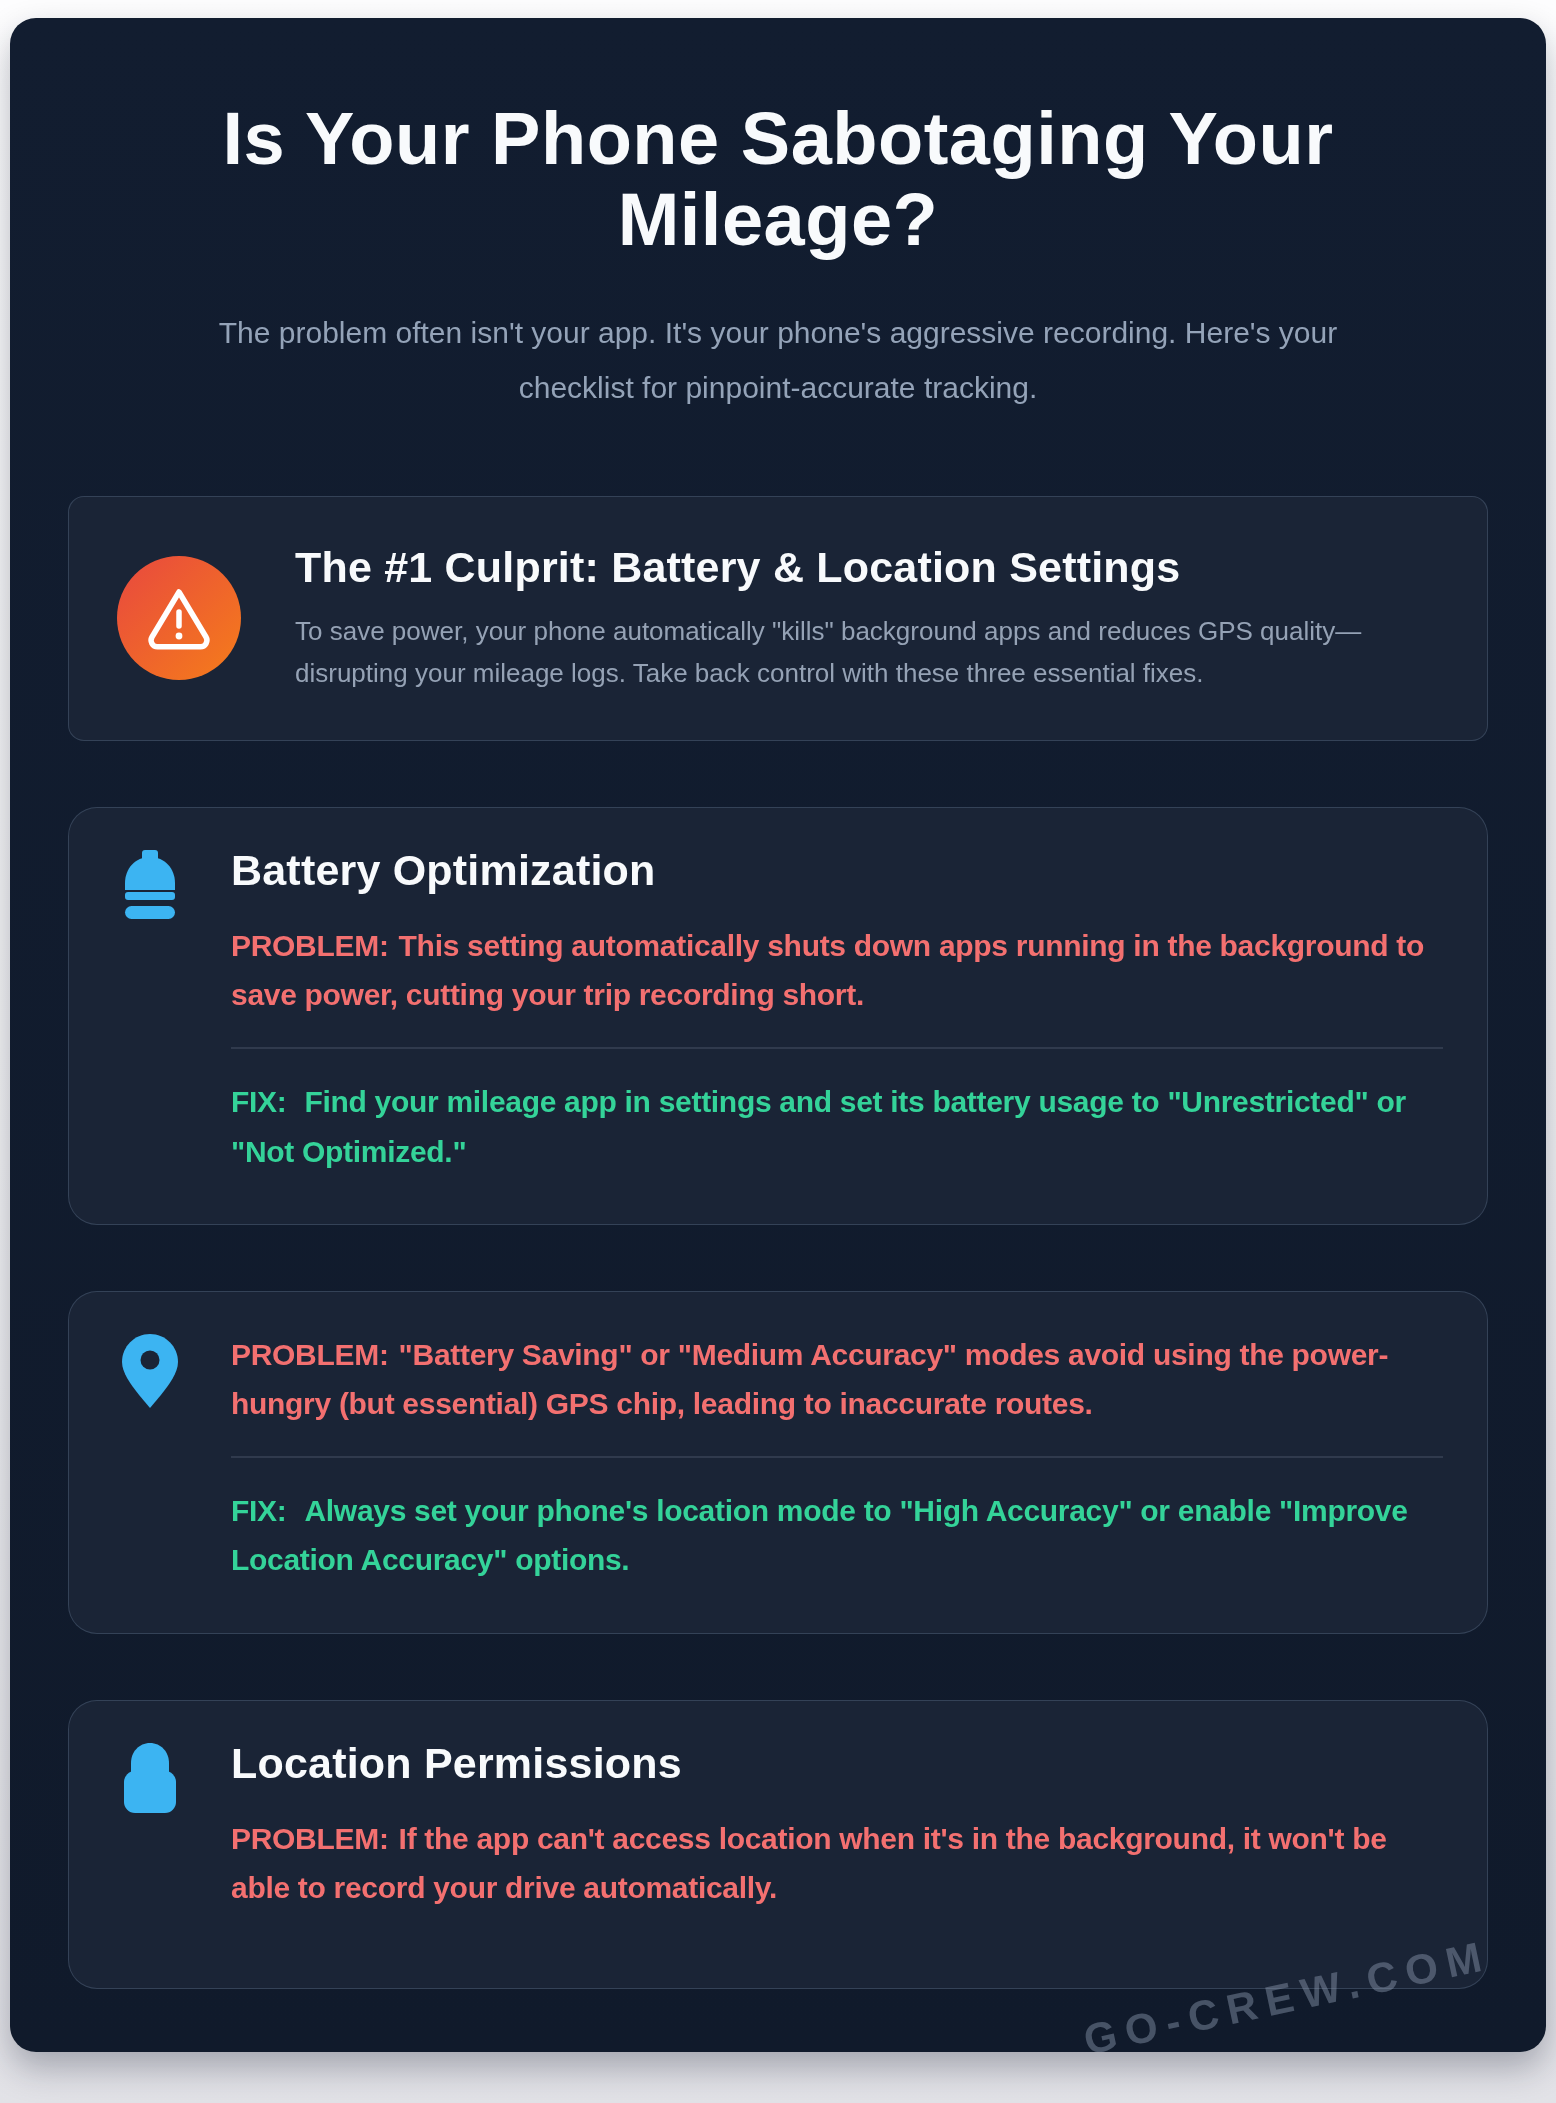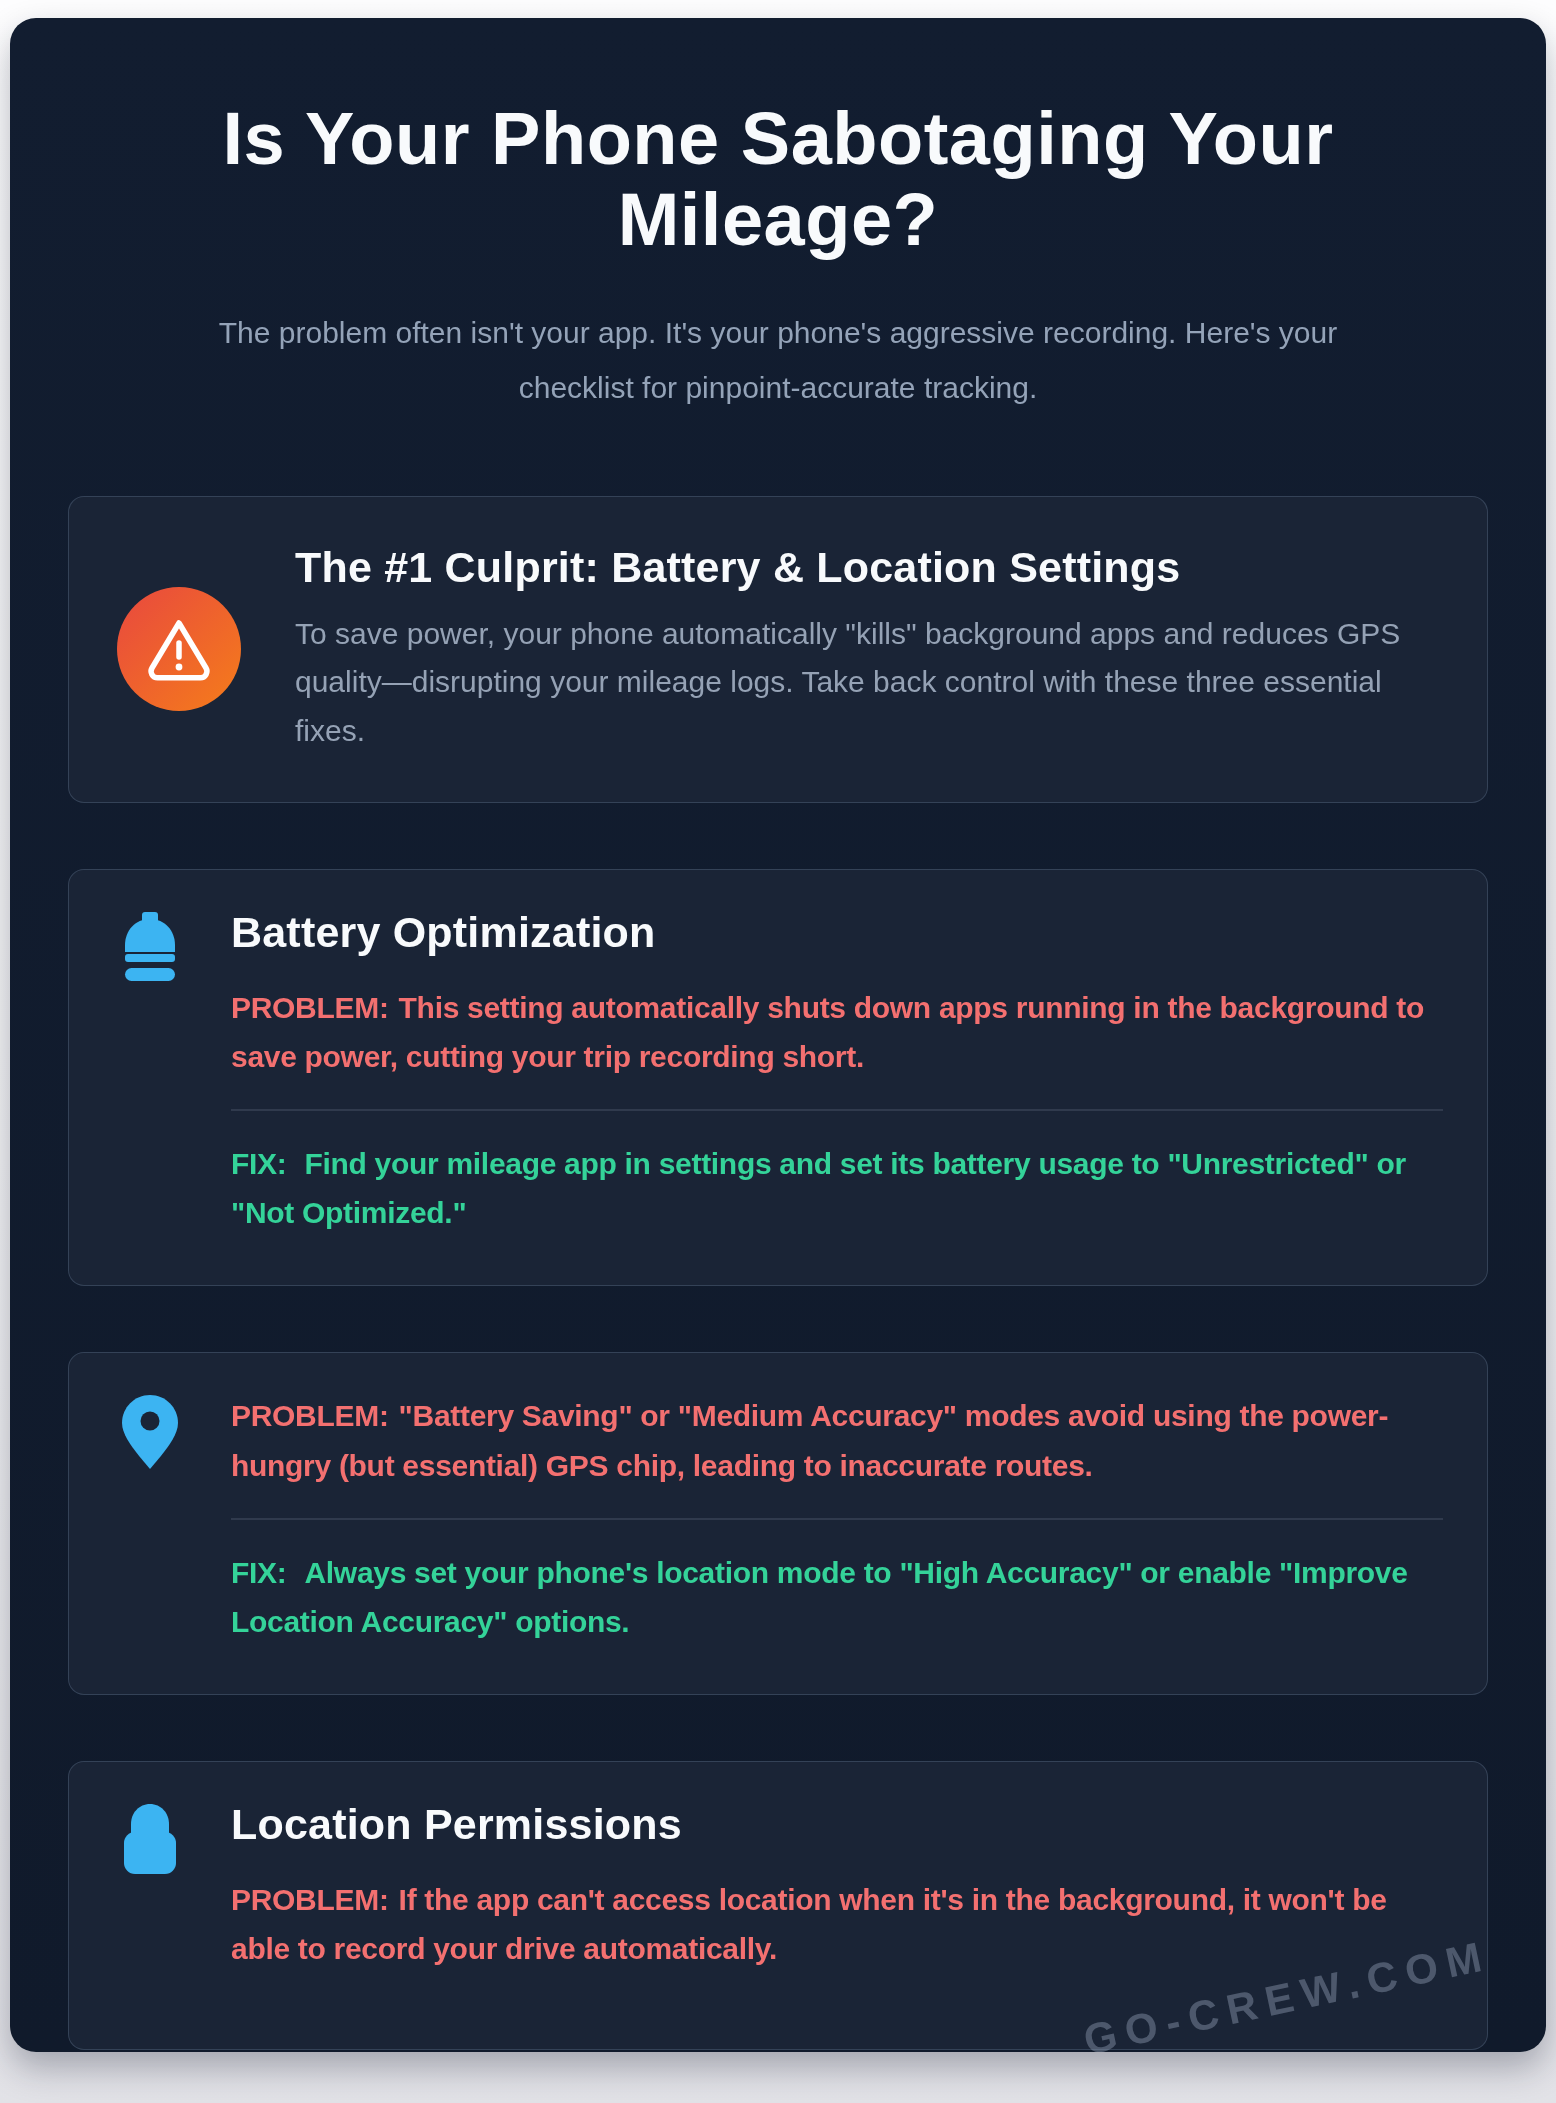--- a/index.html
+++ b/index.html
@@ -65,30 +65,31 @@
   }
   .intro-card h2 {
     color: #f8fafc;
     font-size: 43px;
     font-weight: 700;
     margin-bottom: 18px;
     letter-spacing: 0.2px;
   }
   .intro-card p {
     color: #95a2b5;
-    font-size: 30px;
+    font-size: 26px;
     line-height: 1.62;
     font-weight: 400;
   }
 
   .check-card {
     margin-top: 66px;
     padding: 38px 44px 48px 52px;
     align-items: flex-start;
     gap: 52px;
+    border-radius: 29px;
   }
   .check-icon { flex: 0 0 58px; margin-top: 4px; display: flex; justify-content: center; }
   .check-body { flex: 1 1 auto; min-width: 0; }
   .check-body h3 {
     color: #f8fafc;
     font-size: 43px;
     font-weight: 700;
     margin-bottom: 26px;
     letter-spacing: 0.2px;
   }

